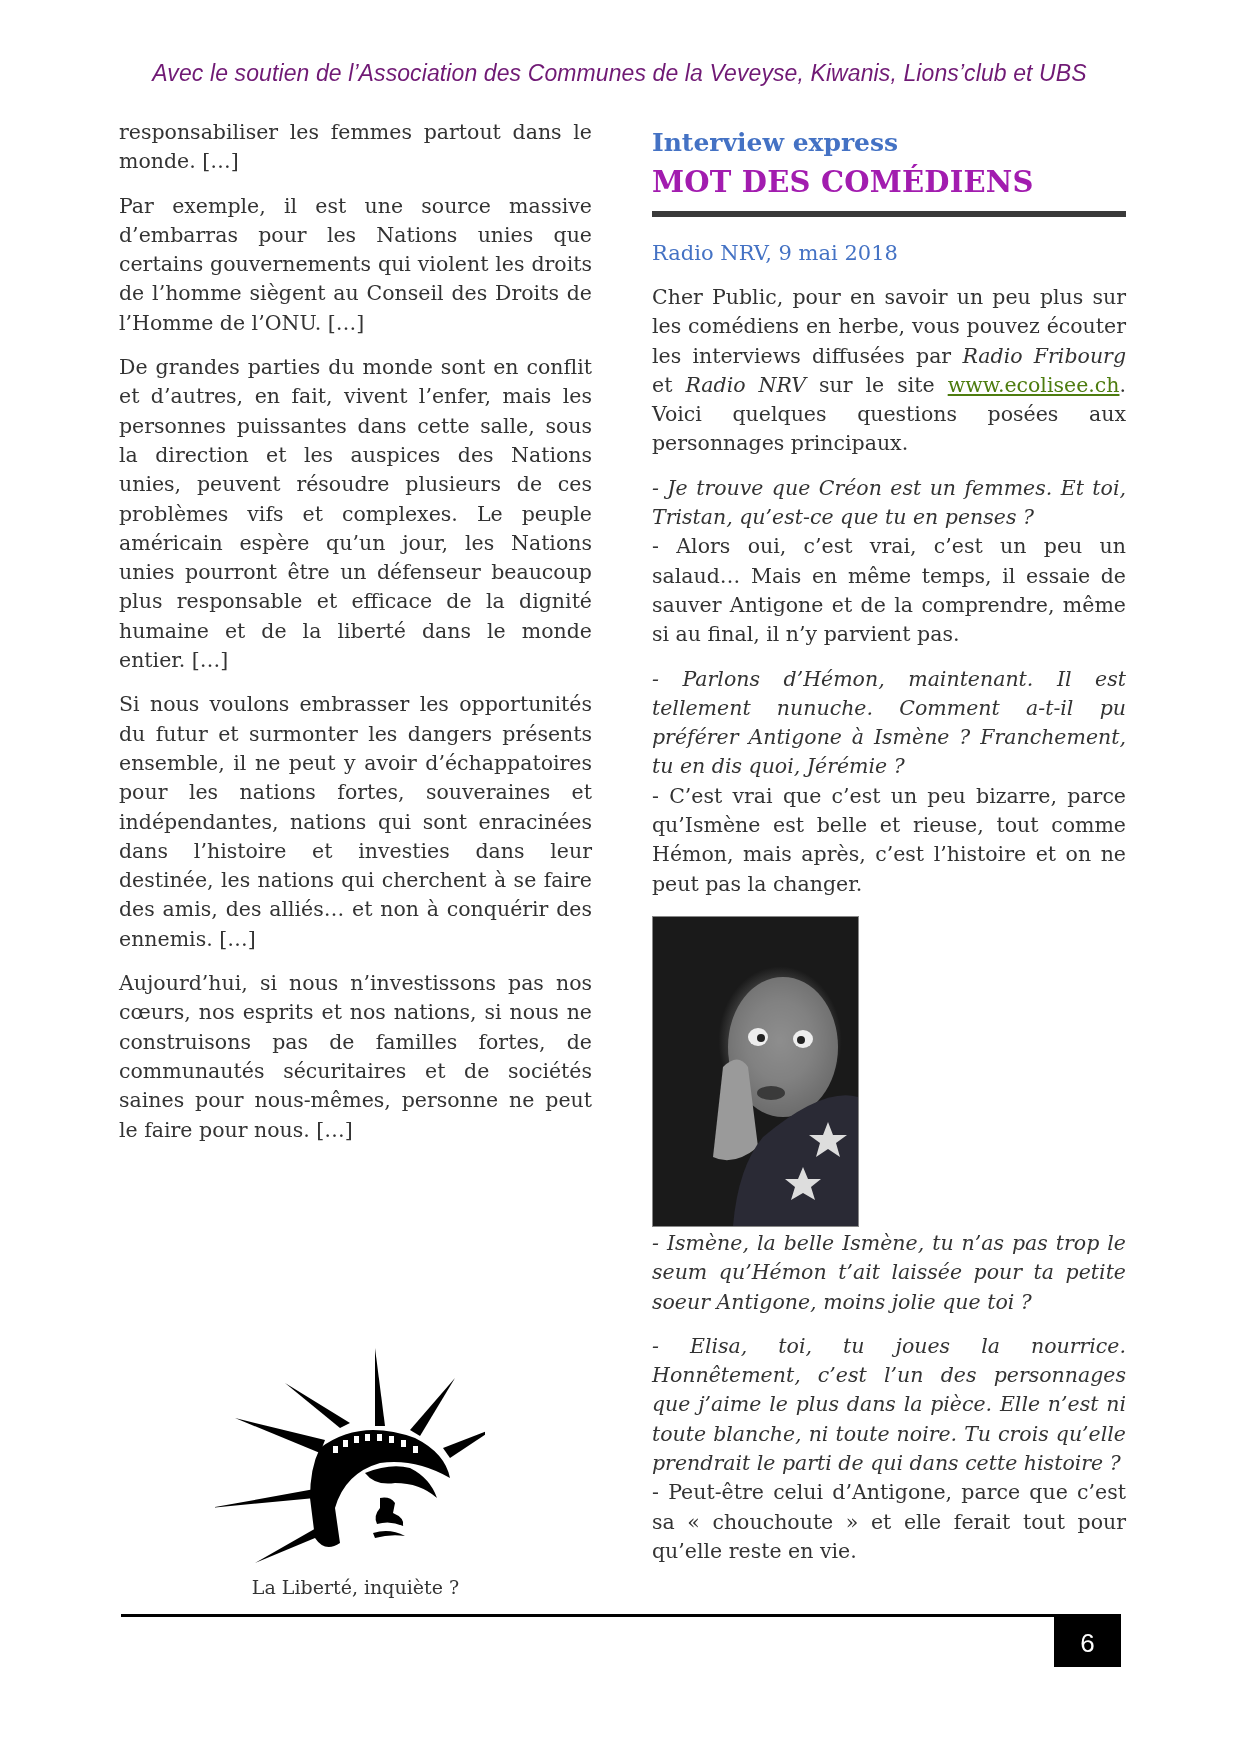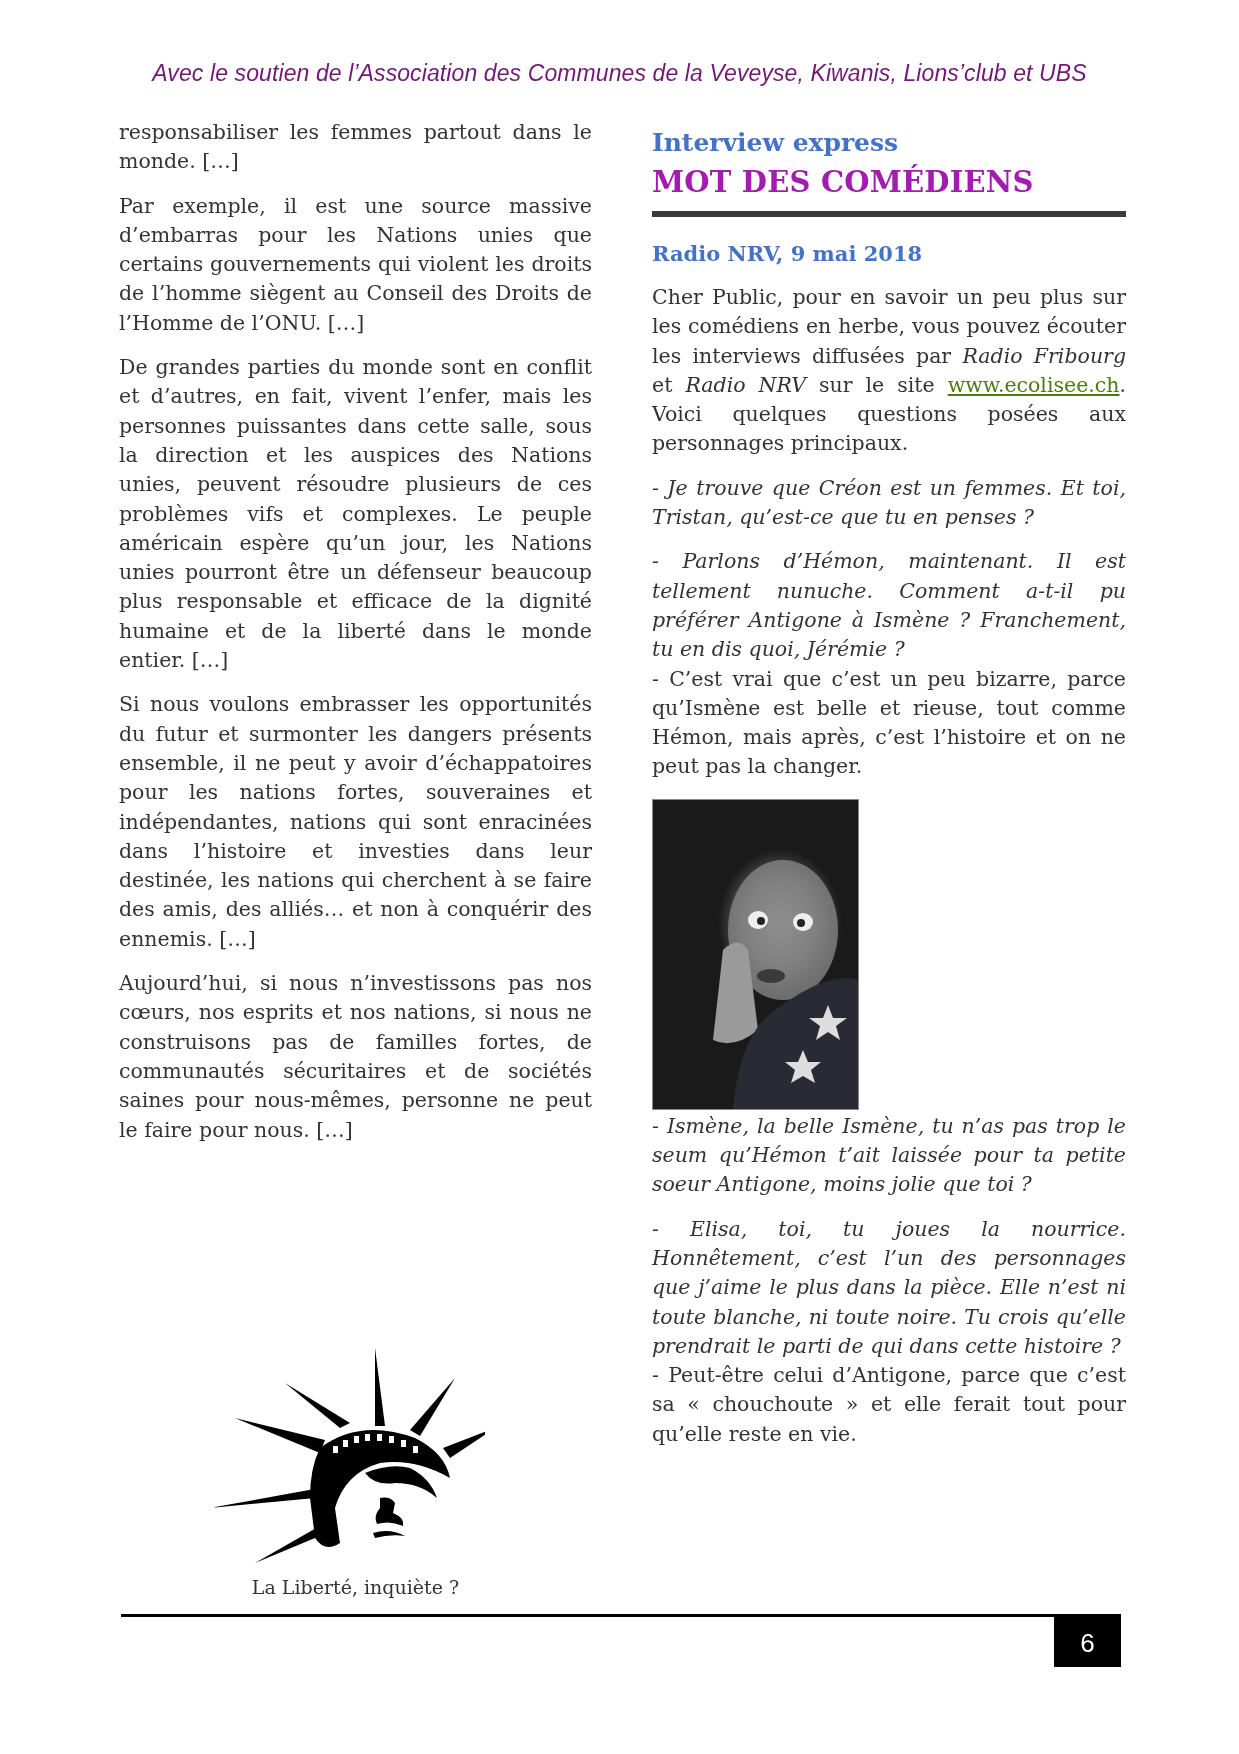--- a/index.html
+++ b/index.html
@@ -8,21 +8,21 @@
     .header { position: absolute; top: 60px; left: 0; width: 1239px; text-align: center;
       font-family: "Liberation Sans", sans-serif; font-style: italic; font-size: 23px;
       color: #701a75; letter-spacing: 0.1px; }
     .col { position: absolute; top: 118px; font-size: 20.5px; line-height: 29.3px; text-align: justify; }
     .col-left { left: 119px; width: 473px; }
     .col-right { left: 652px; width: 474px; top: 118px; margin-top: 8px; }
     .col p { margin: 0 0 15px 0; }
     .kicker { color: #4472c4; font-size: 25px; line-height: 34px; margin: 0; }
     .title { color: #a21caf; font-size: 29px; line-height: 40px; font-weight: bold; margin: 2px 0 0 0; letter-spacing: 0.2px; }
     .rule { height: 6px; background: #3a3a3a; margin: 9px 0 22px 0; }
-    .source { color: #4472c4; font-size: 21px; line-height: 29px; margin: 0 0 14px 0; font-weight: bold; }
+    .source { color: #4472c4; font-size: 21px; line-height: 29px; margin: 0 0 14px 0; }
     .q { font-style: italic; }
     a.link { color: #4d7c0f; text-decoration: underline; }
     .photo { float: left; width: 205px; height: 309px; margin: 2px 15px 2px 0;
       background: radial-gradient(ellipse 40% 32% at 62% 40%, #9a9a9a 0%, #6a6a6a 40%, #1a1a1a 75%), #0a0a0a;
       border: 1px solid #888; position: relative; overflow: hidden; }
     .photo svg { position: absolute; left: 0; top: 0; }
     .logo { position: absolute; left: 215px; top: 1348px; width: 270px; height: 235px; }
     .caption { position: absolute; left: 119px; top: 1576px; width: 473px; text-align: center;
       font-size: 19px; color: #333; }
     .footer-rule { position: absolute; left: 121px; top: 1614px; width: 1000px; height: 3px; background: #000; }
@@ -70,21 +70,21 @@
 <div class="caption">La Liberté, inquiète ?</div>
 
 <div class="col col-right">
   <h2 class="kicker">Interview express</h2>
   <h1 class="title">MOT DES COMÉDIENS</h1>
   <div class="rule"></div>
   <p class="source">Radio NRV, 9 mai 2018</p>
 
   <p><span>Cher Public, pour en savoir un peu plus sur les comédiens en herbe, vous pouvez écouter les interviews diffusées par </span><em>Radio Fribourg</em><span> et </span><em>Radio NRV</em><span> sur le site </span><a class="link" href="#">www.ecolisee.ch</a><span>. Voici quelques questions posées aux personnages principaux.</span></p>
 
-  <p><span class="q">- Je trouve que Créon est un femmes. Et toi, Tristan, qu’est-ce que tu en penses ?</span><br></p>
+  <p><span class="q">- Je trouve que Créon est un femmes. Et toi, Tristan, qu’est-ce que tu en penses ?</span><br><span>- Alors oui, c’est vrai, c’est un peu un salaud… Mais en même temps, il essaie de sauver Antigone et de la comprendre, même si au final, il n’y parvient pas.</span></p>
   <p><span class="q">- Parlons d’Hémon, maintenant. Il est tellement nunuche. Comment a-t-il pu préférer Antigone à Ismène ? Franchement, tu en dis quoi, Jérémie ?</span><br><span>- C’est vrai que c’est un peu bizarre, parce qu’Ismène est belle et rieuse, tout comme Hémon, mais après, c’est l’histoire et on ne peut pas la changer.</span></p>
 
   <div class="photo">
     <svg width="205" height="309" viewBox="0 0 205 309">
       <ellipse cx="130" cy="130" rx="55" ry="70" fill="#8a8a8a" opacity="0.75"></ellipse>
       <ellipse cx="105" cy="120" rx="10" ry="9" fill="#eee"></ellipse>
       <ellipse cx="150" cy="122" rx="10" ry="9" fill="#eee"></ellipse>
       <circle cx="108" cy="121" r="4" fill="#222"></circle>
       <circle cx="148" cy="123" r="4" fill="#222"></circle>
       <ellipse cx="118" cy="176" rx="14" ry="7" fill="#3a3a3a"></ellipse>

